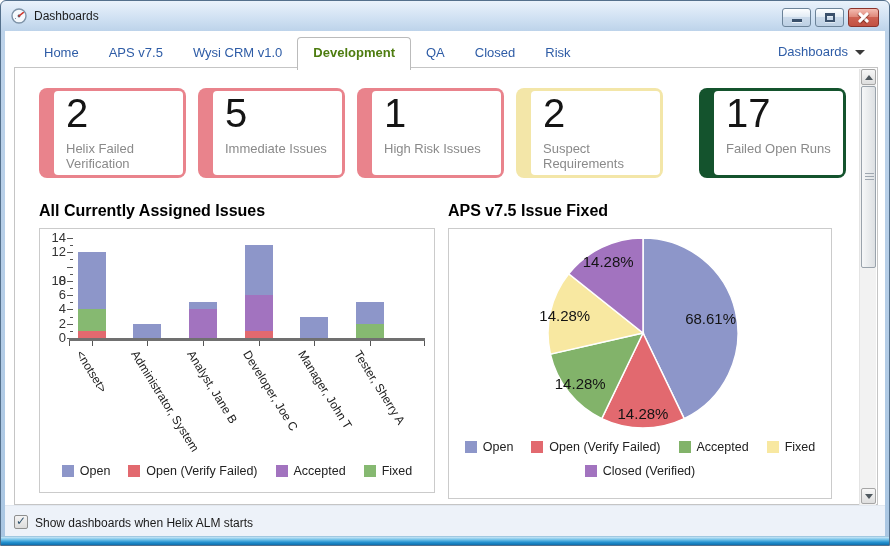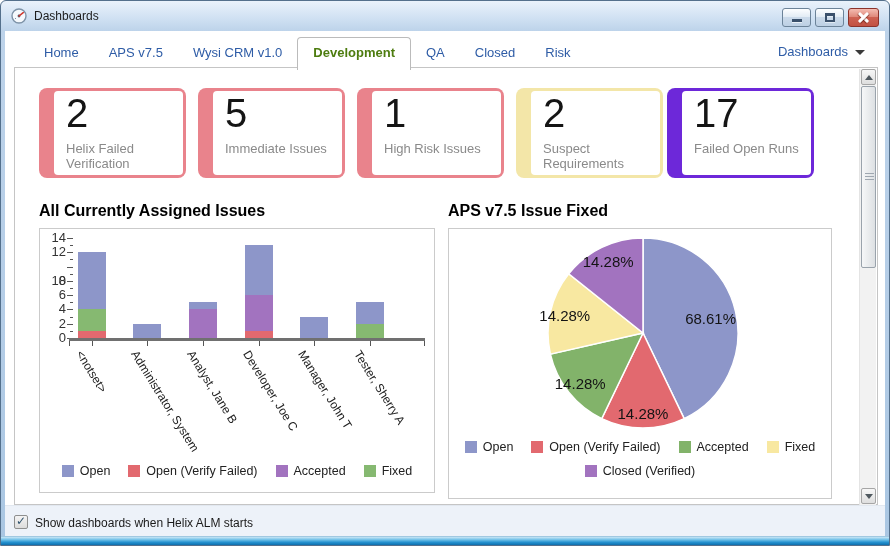--- a/index.html
+++ b/index.html
@@ -149,21 +149,21 @@
           <div class="card-num">1</div>
           <div class="card-label">High Risk Issues</div>
         </div>
       </div>
       <div class="card" style="left: 501px; background: rgb(243, 230, 168);">
         <div class="card-inner">
           <div class="card-num">2</div>
           <div class="card-label">Suspect Requirements</div>
         </div>
       </div>
-      <div class="card" style="left: 652px; background: #6d28d9;">
+      <div class="card" style="left: 684px; background: #14532d;">
         <div class="card-inner">
           <div class="card-num">17</div>
           <div class="card-label">Failed Open Runs</div>
         </div>
       </div>
 
       <div class="chart-title" style="left:24px; top:134px">All Currently Assigned Issues</div>
       <div class="chart-box" id="bar-box" style="left:24px; top:160px; width:396px; height:265px">
         <div class="legend" id="bar-legend" style="top:235px">
             <div class="li">

